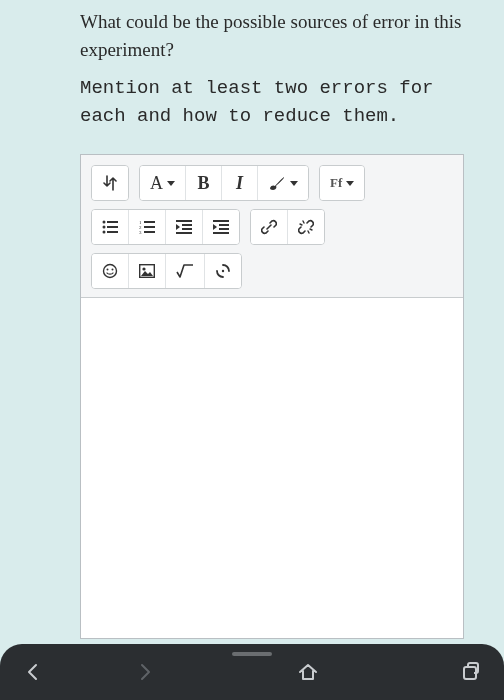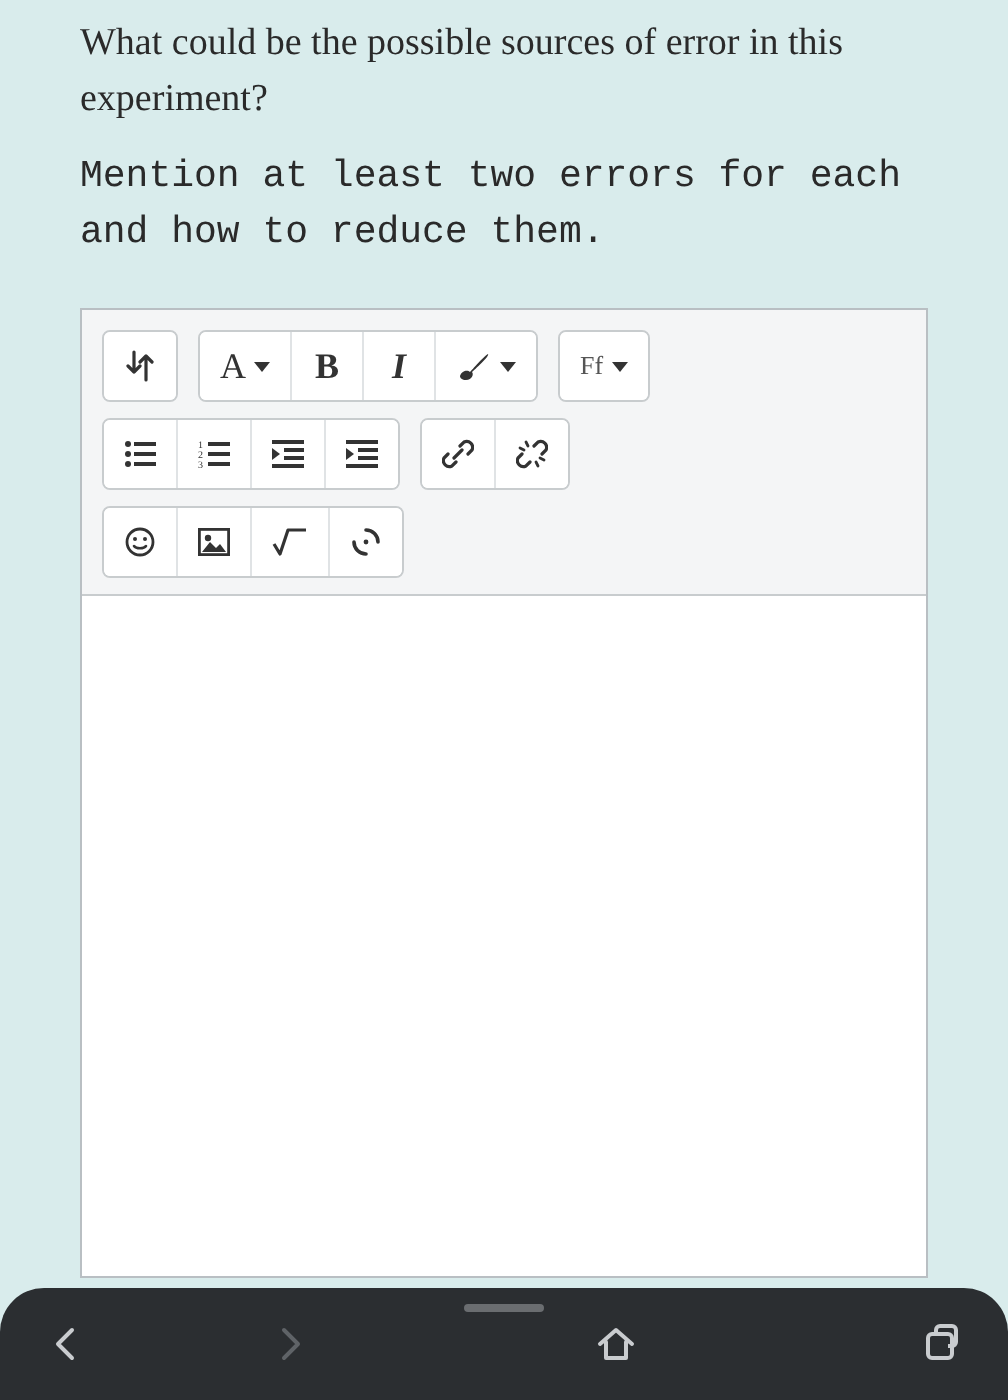--- a/index.html
+++ b/index.html
@@ -7,20 +7,21 @@
       width: 504px;
       height: 700px;
       background: #d9ecec;
       font-family: Georgia, 'Times New Roman', serif;
       color: #2a2a2a;
       overflow: hidden;
       position: relative;
     }
     .content {
       padding: 8px 40px 0 40px;
+      margin-left: 40px;
     }
     .prompt-text {
       font-size: 19px;
       line-height: 1.45;
       color: #2a2a2a;
       margin-bottom: 14px;
     }
     .prompt-text p + p { margin-top: 12px; font-family: Liberation Mono, monospace; }
     .editor-container {
       margin-top: 24px;
@@ -49,21 +50,21 @@
       align-items: center;
       justify-content: center;
       background: #fff;
       border: none;
       border-right: 1px solid #e0e3e5;
       cursor: pointer;
       font-family: inherit;
       font-size: 15px;
       color: #333;
     }
-    .btn:last-child { border-right: none; }
+    .btn:last-child { border-right: none; font-weight: bold; }
     .btn svg { display: block; }
     .btn .caret { margin-left: 4px; }
     .serif { font-family: Georgia, serif; }
     .bold-txt { font-weight: bold; font-size: 18px; }
     .italic-txt { font-style: italic; font-family: Georgia, serif; font-size: 18px; font-weight: bold; }
     .ff-txt { font-size: 13px; color: #555; }
     .editor-body {
       height: 340px;
       background: #fff;
     }

